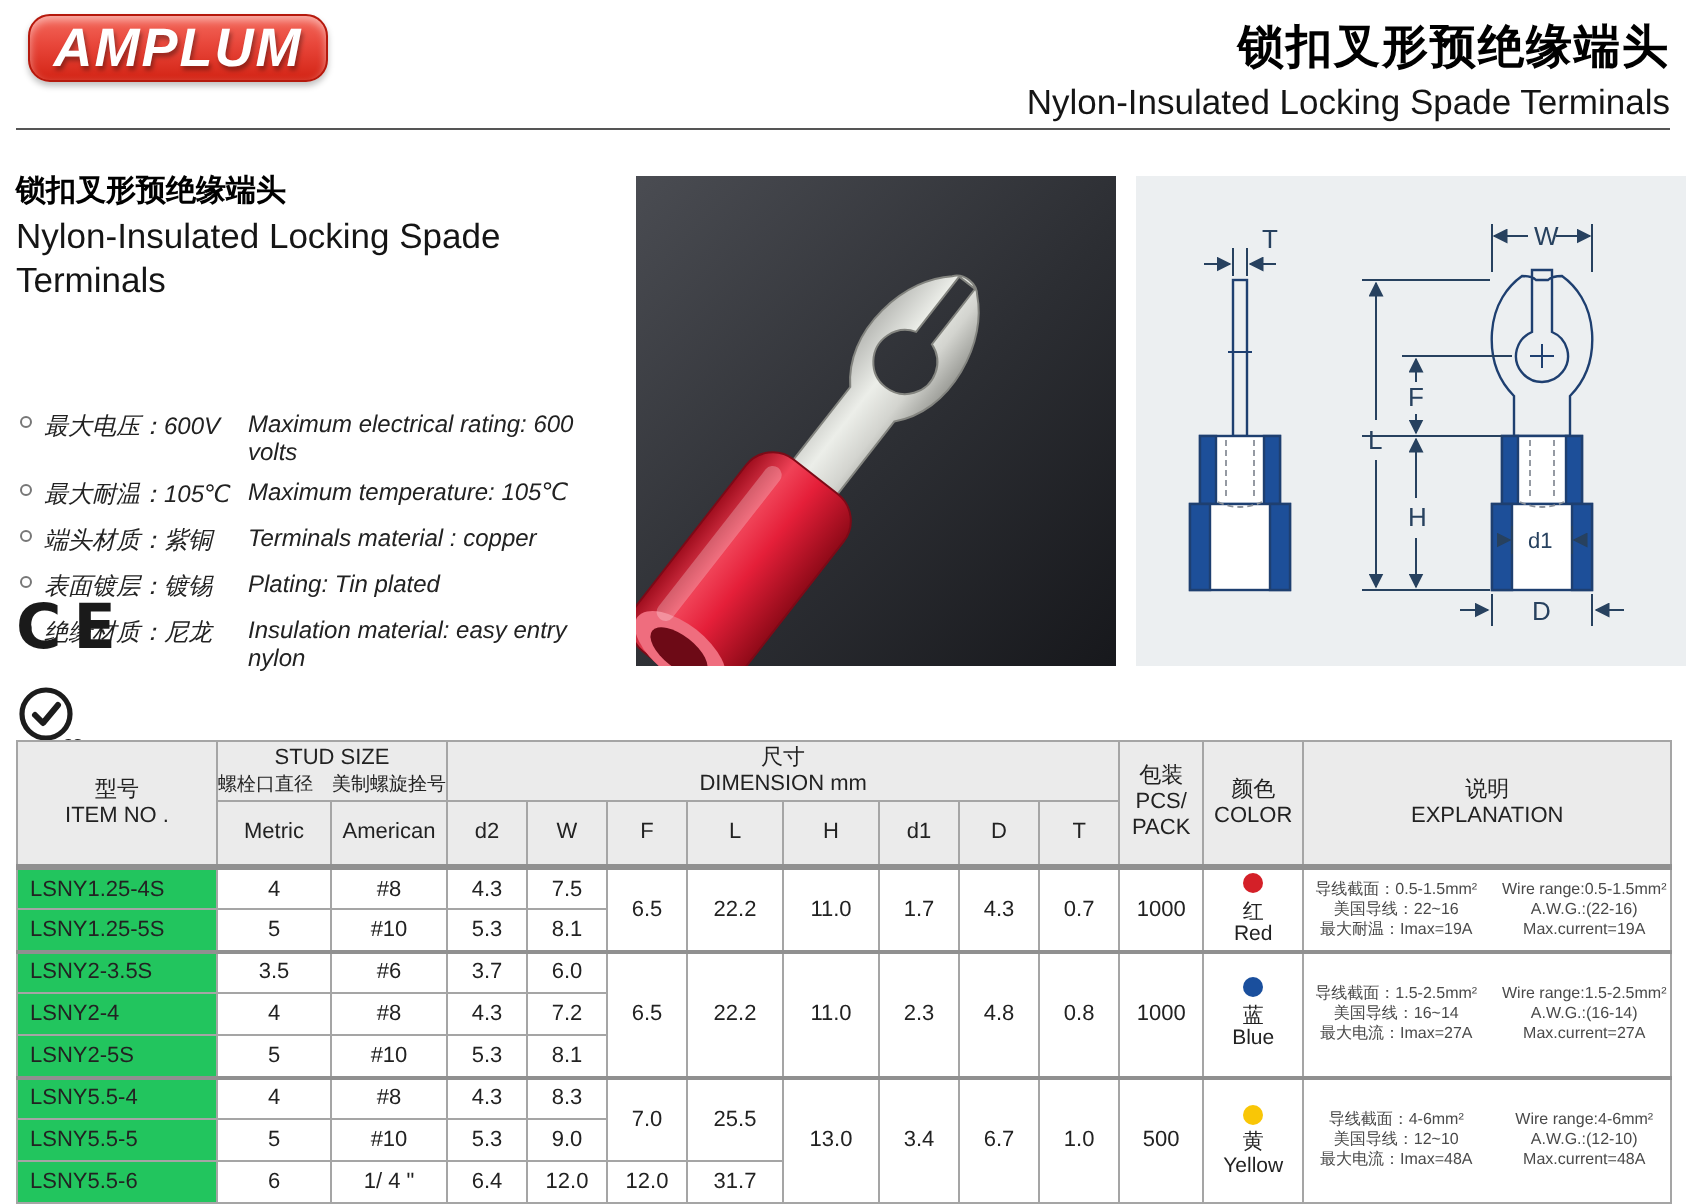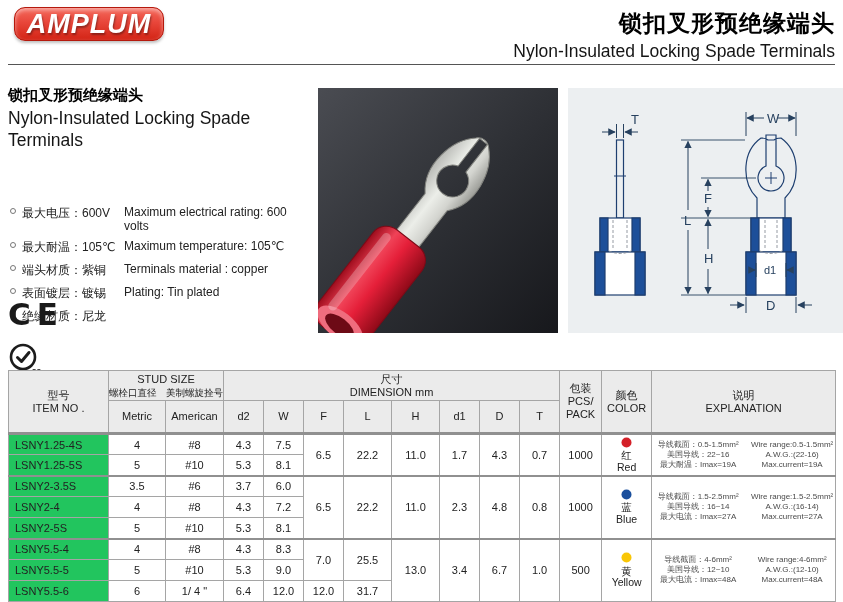--- a/index.html
+++ b/index.html
@@ -22,21 +22,21 @@
   .titles { position:absolute; right:8px; top:8px; text-align:right; }
   .t-zh { font-size:23px; font-weight:bold; letter-spacing:1px; color:#000; }
   .t-en { font-size:17.5px; color:#151515; margin-top:2px; }
   .rule { position:absolute; left:8px; right:8px; top:64px; border-top:1.5px solid #555; }
 
   
   .info { position:absolute; left:8px; top:86px; width:306px; height:262px; }
   .p-zh { font-size:15px; font-weight:bold; color:#000; }
   .p-en { font-size:17.5px; line-height:22px; width:262px; color:#151515; margin-top:2px; }
   .specs { position:absolute; left:0; top:119px; width:100%; }
-  .spec-row { display:flex; align-items:flex-start; margin-bottom:6px; font-size:12px; color:#222; }
+  .spec-row { display:flex; align-items:flex-start; margin-bottom:6px; font-size:12px; color:#222;font-style:italic; }
   .bullet { width:6px; height:6px; border:1.2px solid #777; border-radius:50%; margin:3px 6px 0 2px; flex:none; }
   .spec-zh { width:102px; flex:none; }
   .spec-en { flex:1; }
   .certs { position:absolute; left:0; top:210px; display:flex; align-items:flex-start; gap:9px;flex-direction:column; }
   .ce { font-family:"DejaVu Sans",sans-serif; font-size:31px; font-weight:bold; letter-spacing:6px; color:#1a1a1a; }
   .rohs { font-size:26px; font-weight:800; color:#1a1a1a; letter-spacing:0.5px; }
 
   
   .photo { position:absolute; left:318px; top:88px; width:240px; height:245px; }
   .diagram { position:absolute; left:568px; top:88px; width:275px; height:245px; }
@@ -99,20 +99,21 @@
         <span class="spec-en">Terminals material : copper</span>
       </div>
       <div class="spec-row">
         <span class="bullet"></span>
         <span class="spec-zh">表面镀层：镀锡</span>
         <span class="spec-en">Plating: Tin plated</span>
       </div>
       <div class="spec-row">
         <span class="bullet"></span>
         <span class="spec-zh">绝缘材质：尼龙</span>
+        <span class="spec-en">Insulation material: easy entry nylon</span>
       </div>
     </div>
     <div class="certs">
       <span class="ce">CE</span>
       <svg width="34" height="36" viewBox="0 0 34 36">
         <circle cx="15" cy="16" r="12" fill="none" stroke="#1c1c1c" stroke-width="2.6"></circle>
         <path d="M9.5 16.5 L13.5 20.5 L21 11.5" fill="none" stroke="#1c1c1c" stroke-width="3" stroke-linecap="round" stroke-linejoin="round"></path>
         <text x="24" y="33" font-size="6.5" font-weight="bold" fill="#1c1c1c">SGS</text>
       </svg>
       <span class="rohs">RoHS</span>

